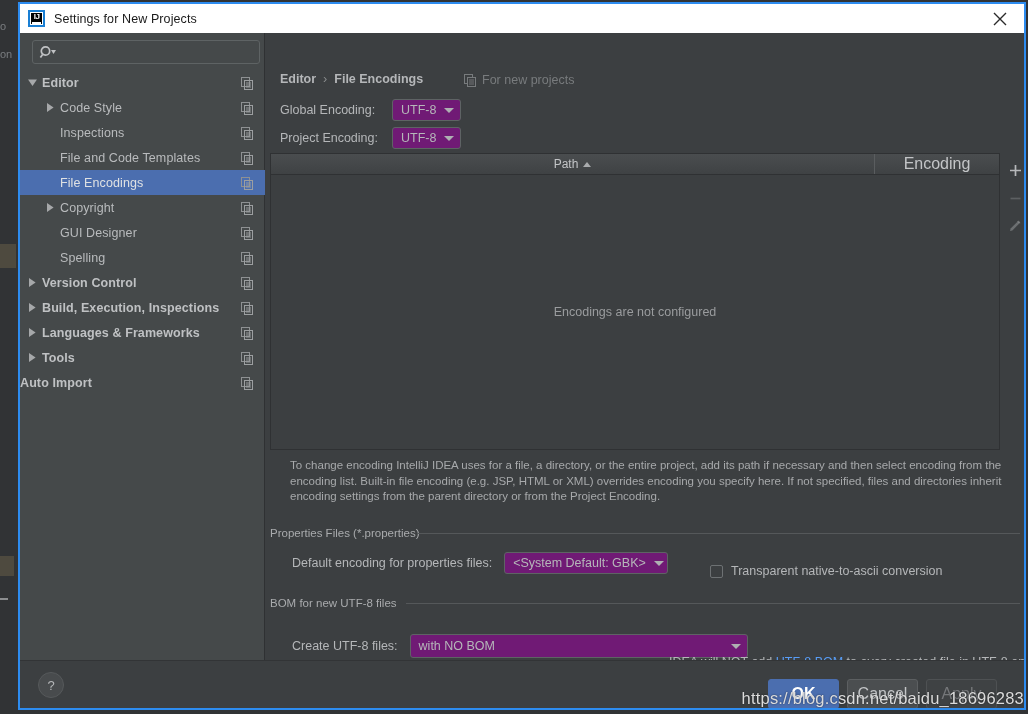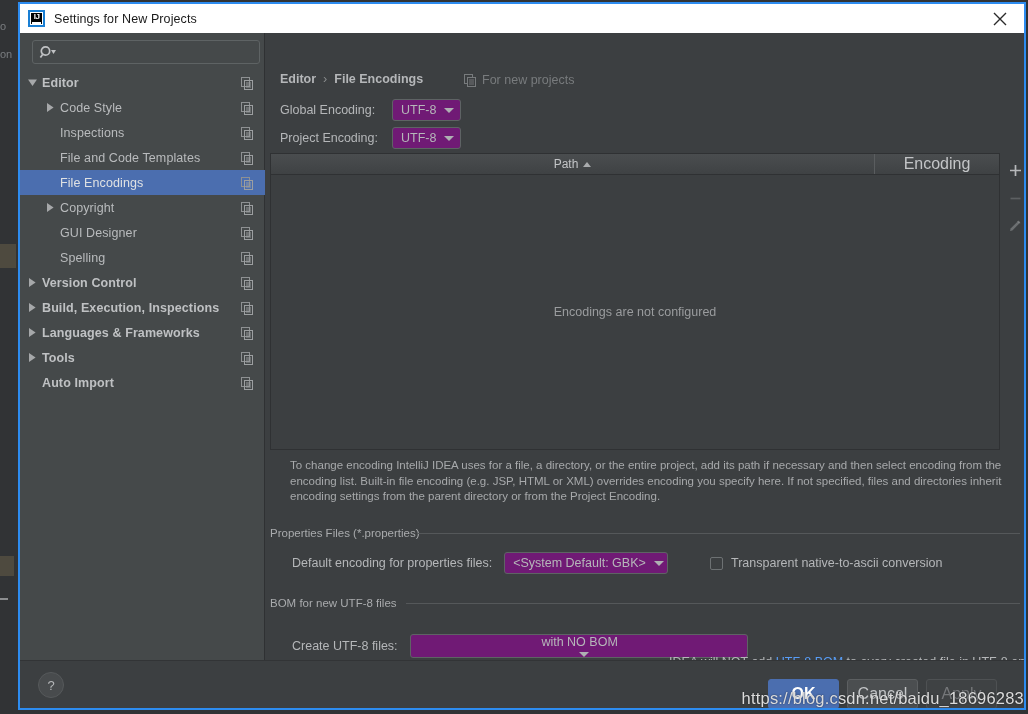--- a/index.html
+++ b/index.html
@@ -297,20 +297,21 @@
     border-radius: 2px;
     background: #3c3f41;
     display: inline-block;
     flex: 0 0 auto;
   }
   .cb-row {
     position: absolute;
     display: flex; align-items: center;
     font-size: 12.5px; color: #b5b7b9;
     cursor: default;
+    margin-top: 8px;
   }
   .cb-row .cb-label { margin-left: 8px; white-space: nowrap; }
 
   #bom-note {
     position: absolute;
     left: 403px; top: 622px;
     font-size: 12.5px;
     color: #b5b7b9;
     white-space: nowrap;
   }
@@ -544,21 +545,21 @@
               </svg>
             </span>
             <span class="tlabel" style="margin-left: 22px;">Tools</span>
             <span class="copy-ic"><svg width="13" height="13" viewBox="0 0 13 13">
                 <rect x="0.5" y="0.5" width="8" height="9" stroke="#8e9193" stroke-width="1" fill="none"></rect>
                 <rect x="3.5" y="3.5" width="8" height="9" stroke="#9c9fa1" stroke-width="1" fill="none"></rect>
                 <path d="M5 6 H10 M5 8 H10 M5 10 H10" stroke="#9c9fa1" stroke-width="0.9"></path>
               </svg></span>
           </div>
           <div class="tnode bold">
-            <span class="tlabel" style="margin-left: 22px;">Auto Import</span>
+            <span class="tlabel" style="">Auto Import</span>
             <span class="copy-ic"><svg width="13" height="13" viewBox="0 0 13 13">
                 <rect x="0.5" y="0.5" width="8" height="9" stroke="#8e9193" stroke-width="1" fill="none"></rect>
                 <rect x="3.5" y="3.5" width="8" height="9" stroke="#9c9fa1" stroke-width="1" fill="none"></rect>
                 <path d="M5 6 H10 M5 8 H10 M5 10 H10" stroke="#9c9fa1" stroke-width="0.9"></path>
               </svg></span>
           </div>
         </div>
     </div>
 
     <div id="content">
@@ -646,21 +647,21 @@
       <div class="cb-row" style="left:444px; top:523px;">
         <span class="checkbox"></span>
         <span class="cb-label">Transparent native-to-ascii conversion</span>
       </div>
 
       <div class="group-title" style="left:4px; top:564px;">BOM for new UTF-8 files</div>
       <div class="group-rule" style="left:140px; top:570px; width:614px;"></div>
 
       <div class="field-row" style="top:602px;">
         <span class="field-label" style="margin-left:26px;">Create UTF-8 files:</span>
-        <span class="combo wide" style="margin-left:12px; width:338px; height:24px;flex-direction:column;">
+        <span class="combo wide" style="margin-left:12px; width:338px; height:24px;">
           <span>with NO BOM</span>
           <span class="caret"></span>
         </span>
       </div>
 
       <div id="bom-note">
         <span>IDEA will NOT add </span><span class="lnk">UTF-8 BOM</span><span> to every created file in UTF-8 encoding</span>
       </div>
 
     </div>

